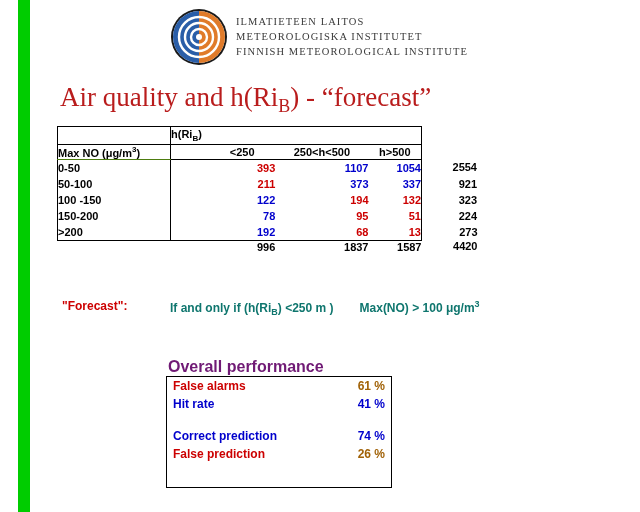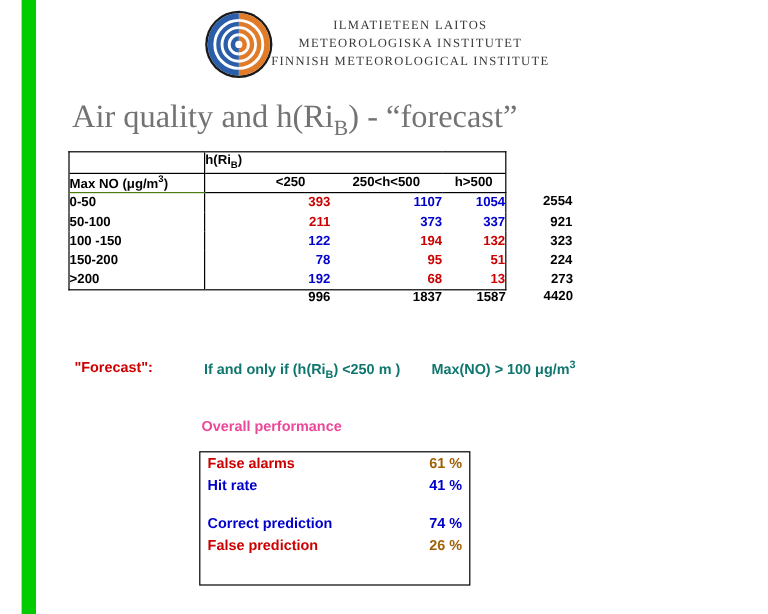--- a/index.html
+++ b/index.html
@@ -37,38 +37,37 @@
     width: 320px;
     height: 60px;
   }
   .logo-mark {
     position: absolute;
     left: 0; top: 0;
     width: 58px; height: 58px;
   }
   .logo-text {
     position: absolute;
-    left: 56px;
+    left: 66px;
     top: 6px;
     color: #3a3a3a;
     font-family: "Liberation Serif", serif;
     font-size: 10.5px;
     letter-spacing: 1.1px;
     line-height: 15px;
     white-space: nowrap;
-    text-align: center;
   }
   .logo-text div { text-transform: uppercase; }
 
   
   .title {
     position: absolute;
     left: 60px;
     top: 82px;
-    color: #737373;
+    color: #b91c1c;
     font-family: "Liberation Serif", serif;
     font-size: 27px;
     white-space: nowrap;
   }
   .title .sub {
     font-size: 18px;
     vertical-align: sub;
   }
 
   
@@ -163,24 +162,24 @@
     white-space: nowrap;
   }
   .fc-text .sub { font-size: 9px; vertical-align: sub; }
   .fc-text .sup { font-size: 9px; vertical-align: super; }
   .gap { display: inline-block; width: 26px; }
 
   
   .perf-title {
     position: absolute;
     left: 168px;
-    top: 348px;
-    font-weight: bold;
-    font-size: 12px;
-    color: #ec4899;
+    top: 358px;
+    font-weight: bold;
+    font-size: 16px;
+    color: #701a75;
   }
   .perf-box {
     position: absolute;
     left: 166px;
     top: 376px;
     width: 224px;
     height: 110px;
     border: 1px solid #000;
   }
   table.perf {

